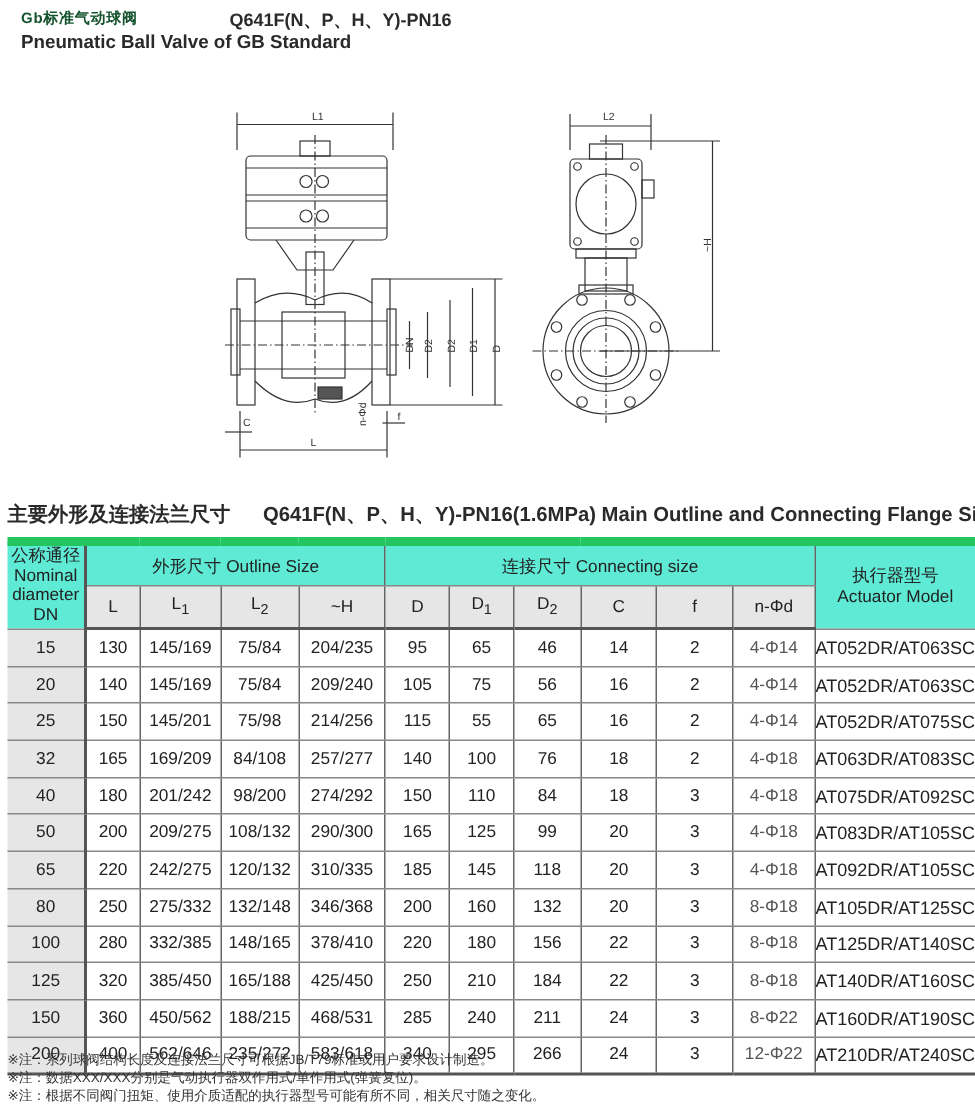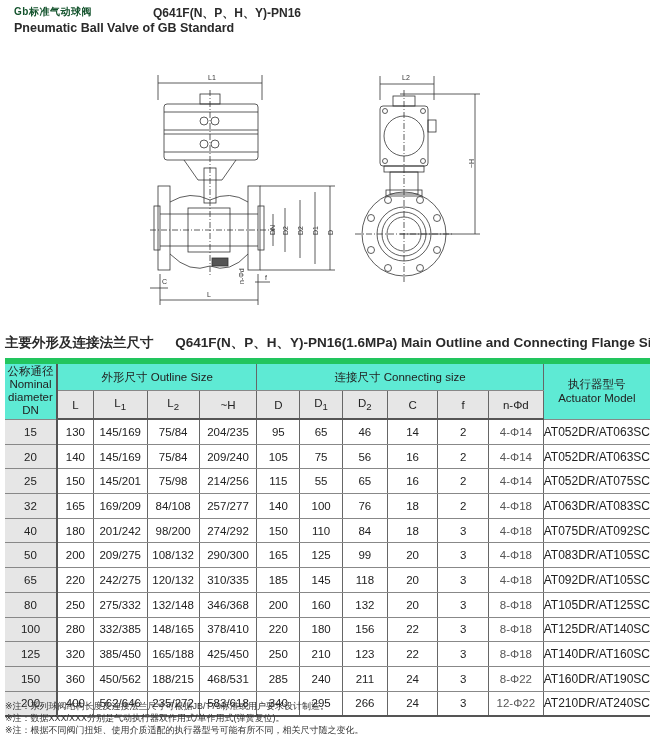--- a/index.html
+++ b/index.html
@@ -287,21 +287,21 @@
         <td class="act">AT125DR/AT140SC</td>
       </tr>
       <tr>
         <td class="dn">125</td>
         <td>320</td>
         <td>385/450</td>
         <td>165/188</td>
         <td>425/450</td>
         <td>250</td>
         <td>210</td>
-        <td>123</td>
+        <td>184</td>
         <td>22</td>
         <td>3</td>
         <td class="nphi">8-Φ18</td>
         <td class="act">AT140DR/AT160SC</td>
       </tr>
       <tr>
         <td class="dn">150</td>
         <td>360</td>
         <td>450/562</td>
         <td>188/215</td>

